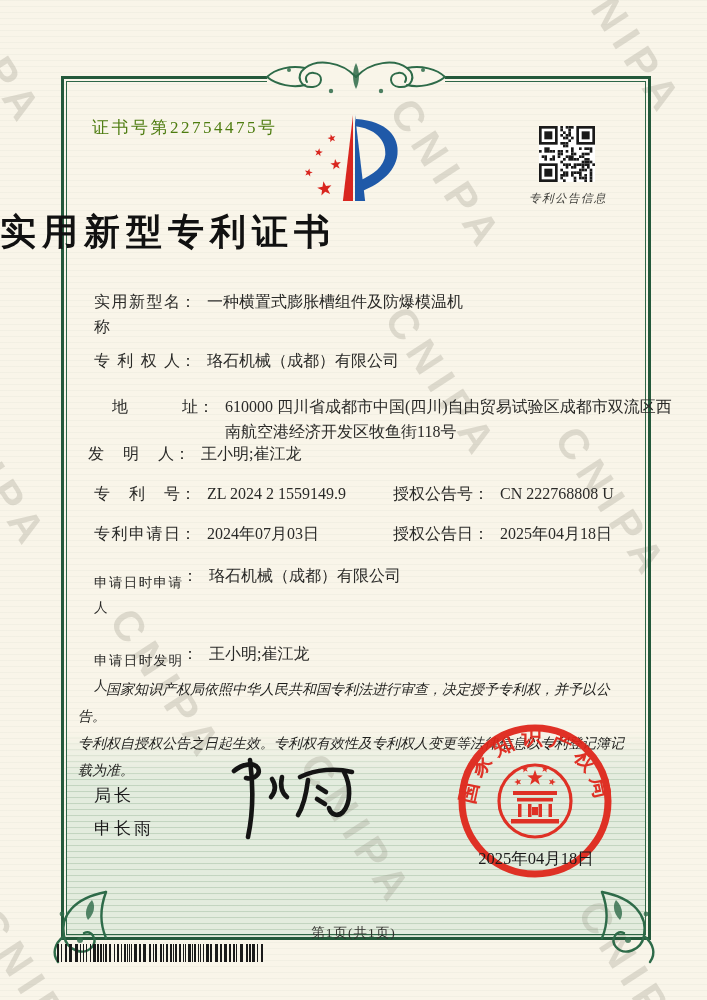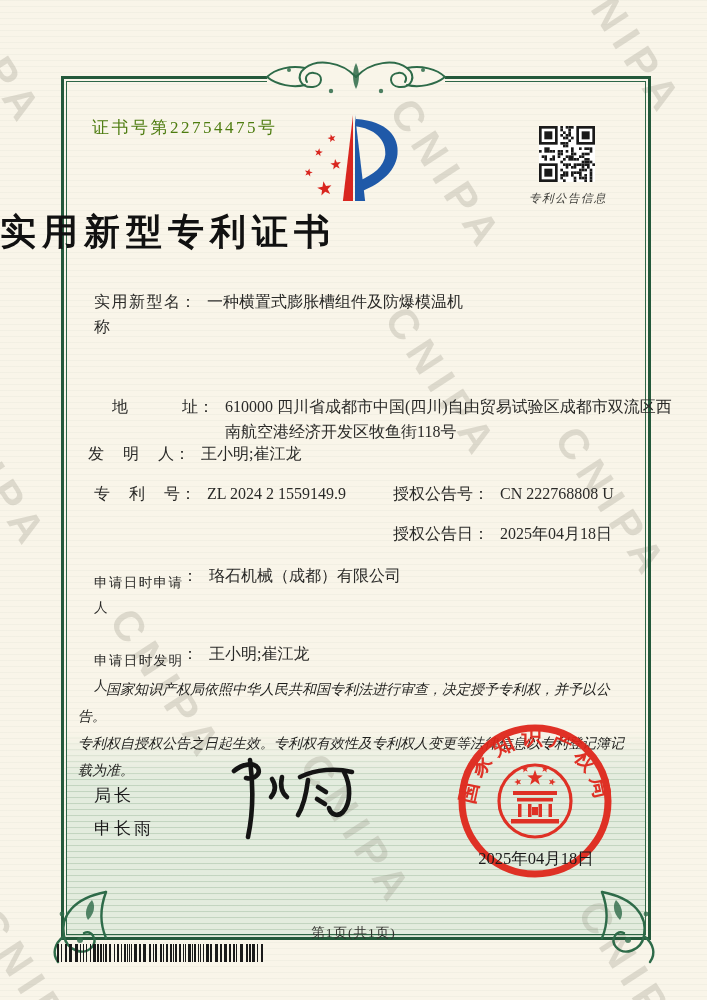--- a/index.html
+++ b/index.html
@@ -278,40 +278,48 @@
     </svg>
   <div class="abs qr-caption">专利公告信息</div>
 
   <div class="abs title">实用新型专利证书</div>
 
   <div class="abs row" style="left:94px;top:289px;">
     <span class="lbl">实用新型名称</span><span class="colon">：</span>
     <span class="val">一种横置式膨胀槽组件及防爆模温机</span>
   </div>
 
+  <div class="abs row" style="left:94px;top:348px;">
+    <span class="lbl">专利权人</span><span class="colon">：</span>
+    <span class="val">珞石机械（成都）有限公司</span>
+  </div>
 
   <div class="abs row" style="left:94px;top:394px;margin-left:18px;">
     <span class="lbl">地址</span><span class="colon">：</span>
     <span class="val wrap">610000 四川省成都市中国(四川)自由贸易试验区成都市双流区西南航空港经济开发区牧鱼街118号</span>
   </div>
 
   <div class="abs row" style="left:88px;top:441px;">
     <span class="lbl">发明人</span><span class="colon">：</span>
     <span class="val">王小明;崔江龙</span>
   </div>
 
   <div class="abs row" style="left:94px;top:481px;">
     <span class="lbl">专利号</span><span class="colon">：</span>
     <span class="val">ZL 2024 2 1559149.9</span>
   </div>
   <div class="abs row" style="left:393px;top:481px;">
     <span>授权公告号</span><span class="colon">：</span>
     <span class="val">CN 222768808 U</span>
   </div>
 
+  <div class="abs row" style="left:94px;top:521px;">
+    <span class="lbl">专利申请日</span><span class="colon">：</span>
+    <span class="val">2024年07月03日</span>
+  </div>
   <div class="abs row" style="left:393px;top:521px;">
     <span>授权公告日</span><span class="colon">：</span>
     <span class="val">2025年04月18日</span>
   </div>
 
   <div class="abs row" style="left:94px;top:563px;">
     <span class="lbl small">申请日时申请人</span><span class="colon">：</span>
     <span class="val">珞石机械（成都）有限公司</span>
   </div>
 

